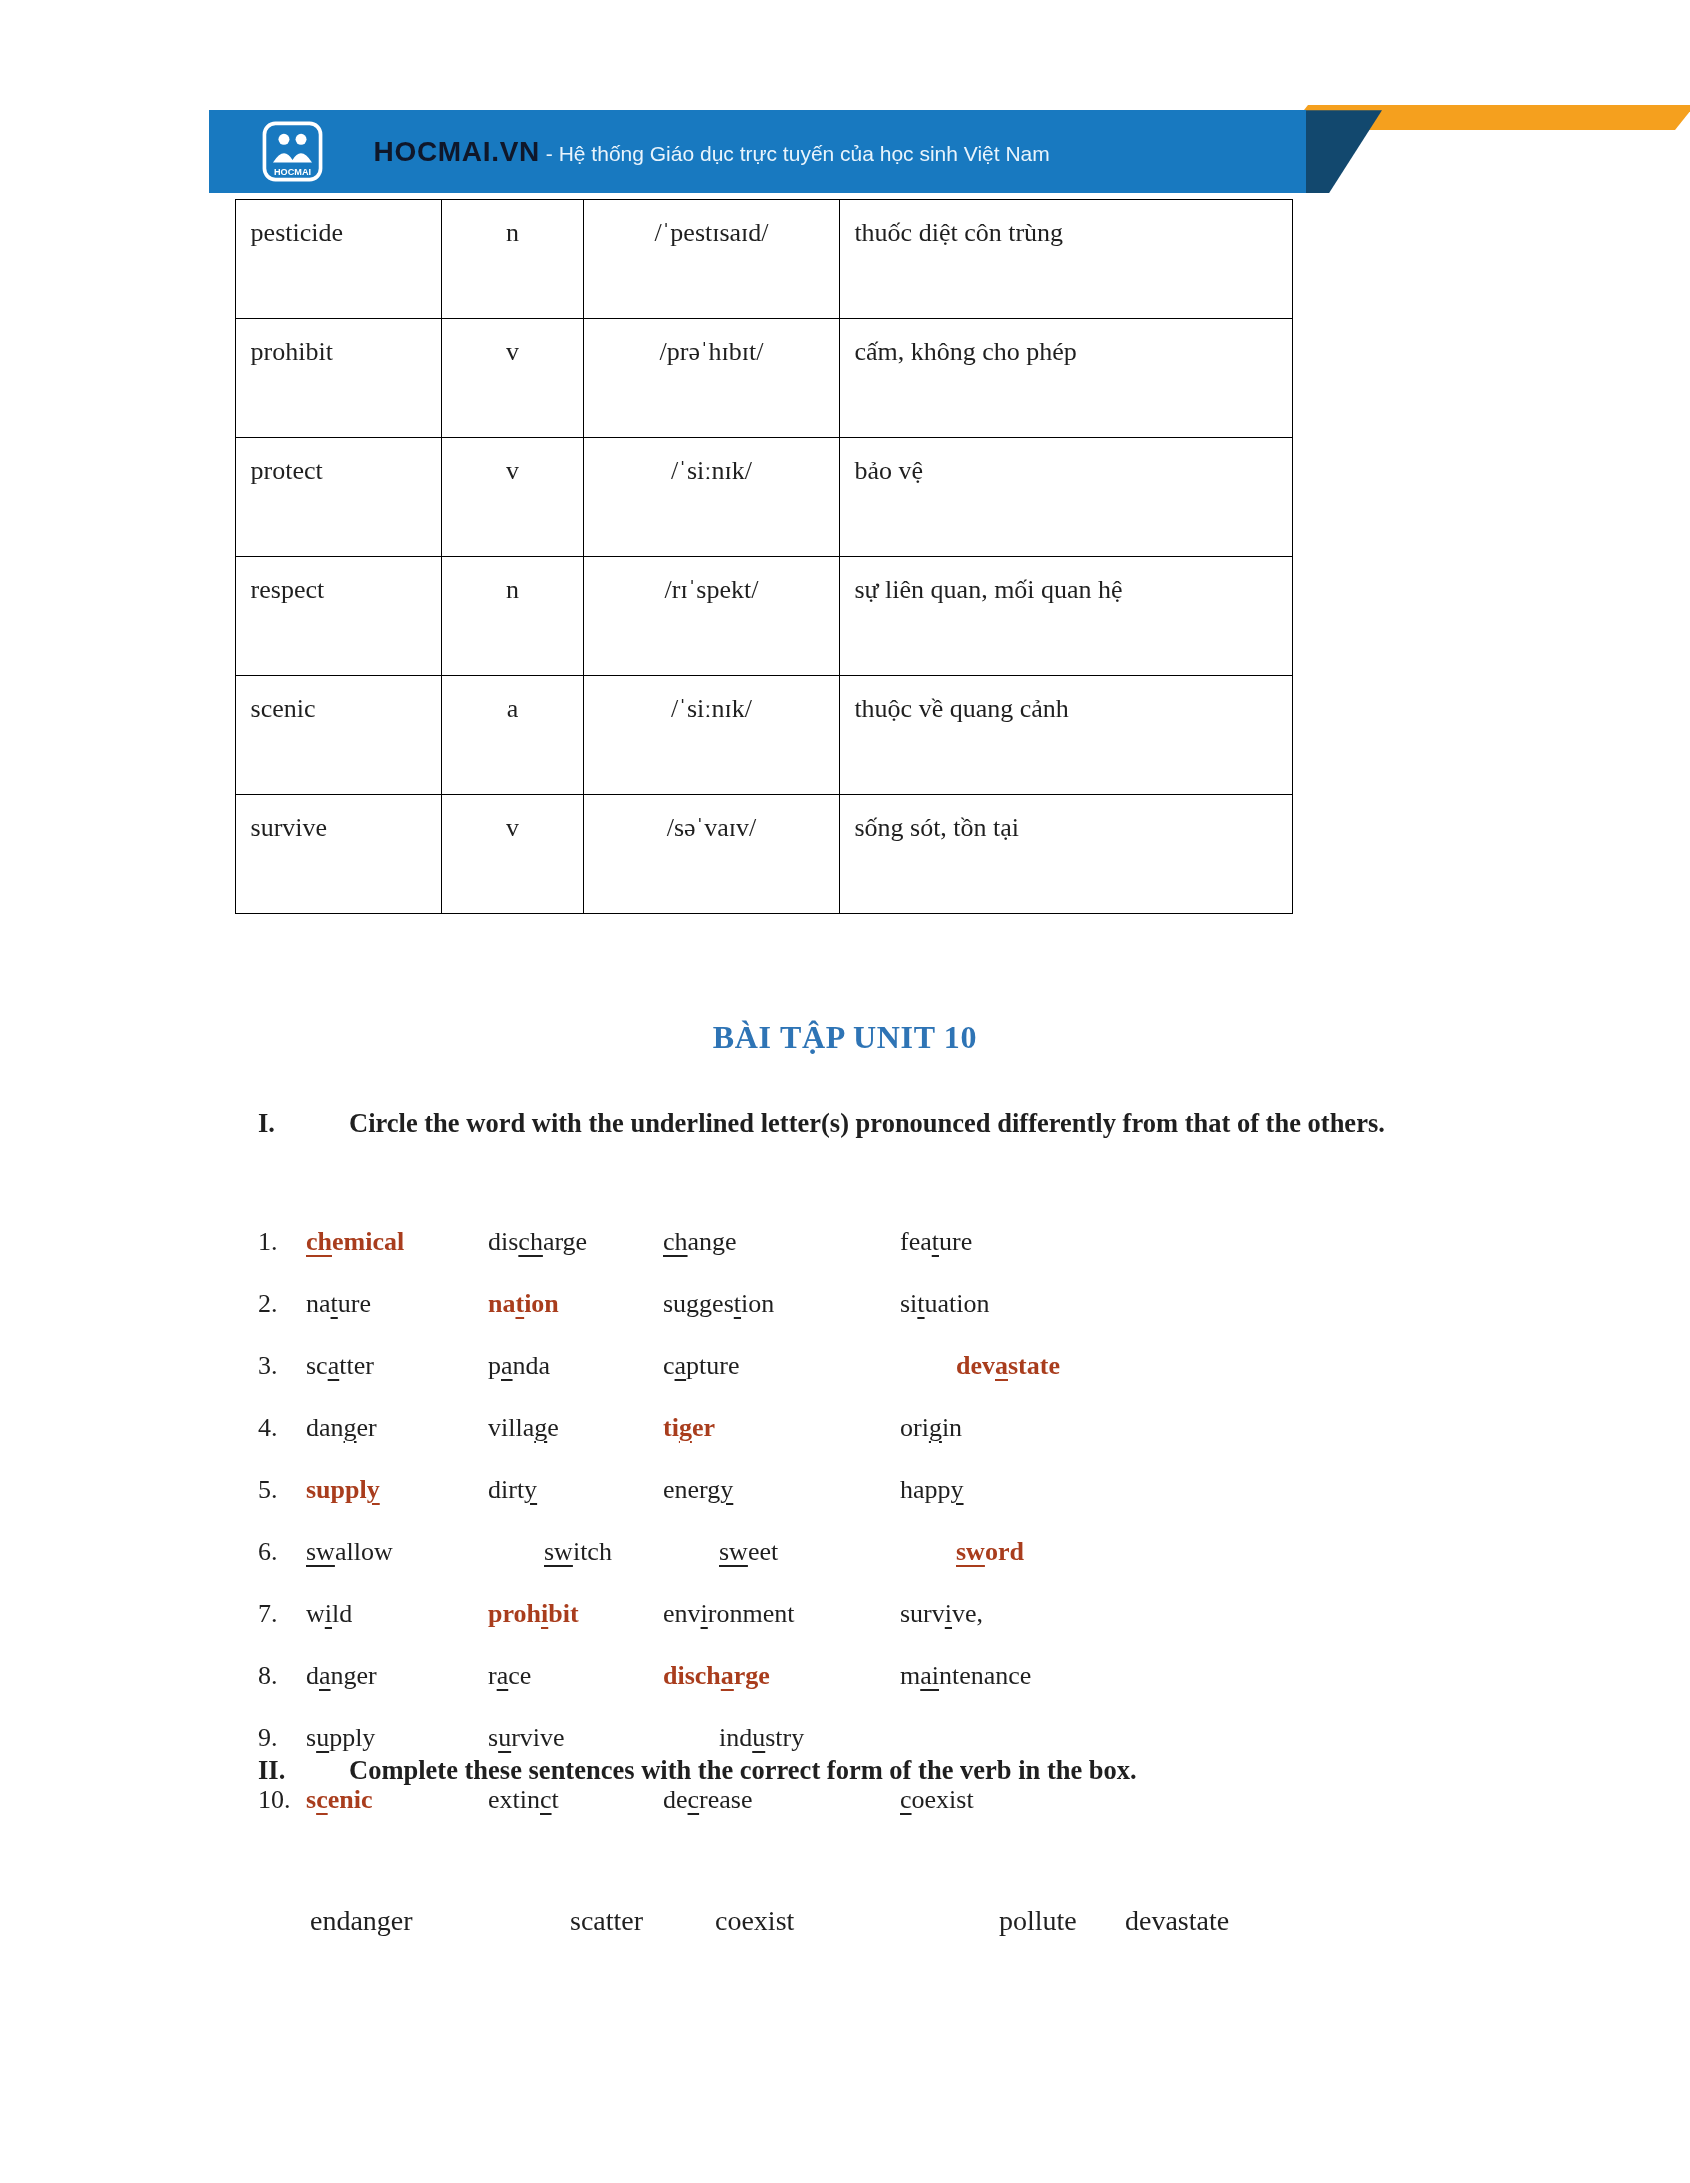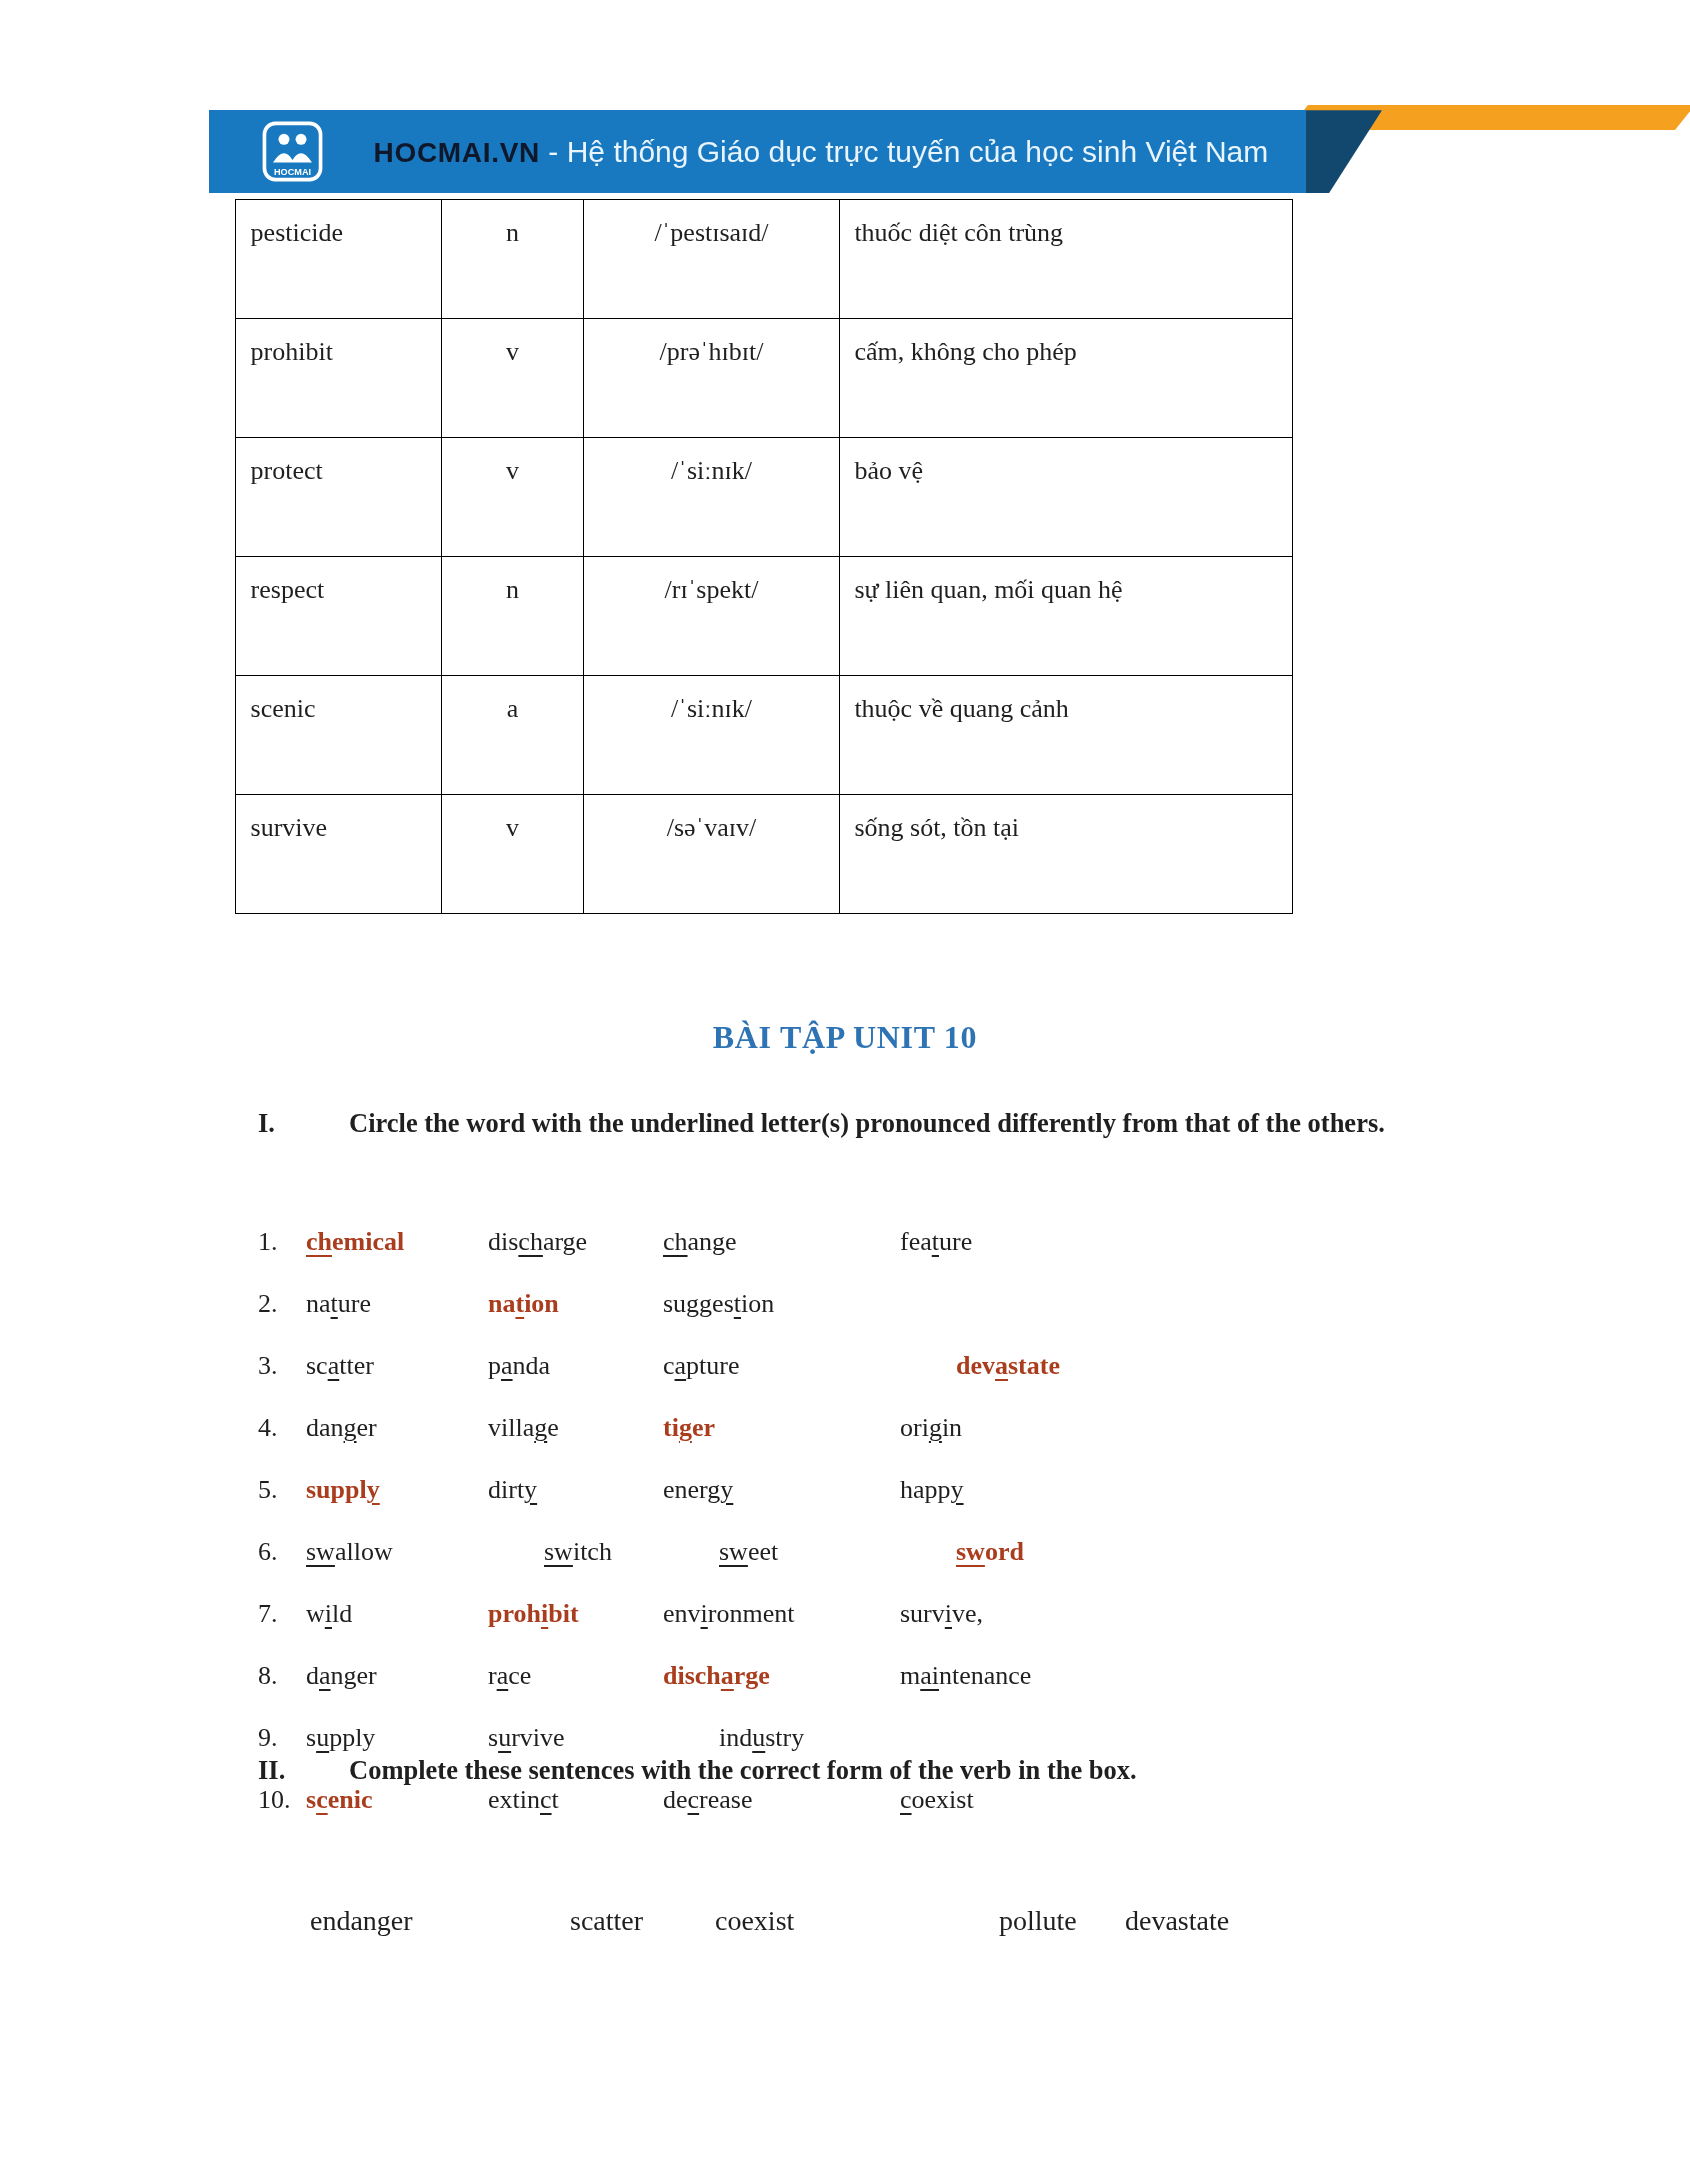--- a/index.html
+++ b/index.html
@@ -29,21 +29,21 @@
     clip-path:polygon(20px 0,100% 0,calc(100% - 20px) 100%,0 100%);}
   .banner-navy{position:absolute;left:1095px;top:5.3px;width:78px;height:83px;
     background:var(--banner-navy);
     clip-path:polygon(0 0,100% 0,32% 100%,0 100%);}
   .banner-blue{position:absolute;left:0;top:5.3px;width:1097px;height:83px;
     background:var(--banner-blue);
     display:flex;align-items:center;gap:22.5px;padding-left:34px;}
   .logo{display:flex;align-items:center;margin-left:19px;}
   .banner-text{white-space:nowrap;}
   .brand{color:#0f172a;font-weight:700;font-size:28px;letter-spacing:0.7px;margin-left:28px;}
-  .tagline{color:#e9f4fc;font-size:30px;font-weight:400;margin-top:28px;}
+  .tagline{color:#e9f4fc;font-size:21px;font-weight:400;margin-top:28px;}
 
   
   .vocab{position:absolute;left:235px;top:199px;width:1058px;border-collapse:collapse;}
   .vocab td{border:1.3px solid #000;height:119px;vertical-align:top;
     padding:17px 14.6px;font-size:26px;line-height:1.25;}
   .c-word{width:227px;}
   .c-pos{width:168px;text-align:center;}
   .c-ipa{width:286px;text-align:center;}
   .c-meaning{width:545px;}
 
@@ -143,20 +143,21 @@
   <span class="word ans"><span class="pre"></span><span class="ul">ch</span><span class="post">emical</span></span>
         <span class="word"><span class="pre">dis</span><span class="ul">ch</span><span class="post">arge</span></span>
         <span class="word"><span class="pre"></span><span class="ul">ch</span><span class="post">ange</span></span>
         <span class="word"><span class="pre">fea</span><span class="ul">t</span><span class="post">ure</span></span>
       </div>
       <div class="item">
     <span class="num">2.</span>
   <span class="word"><span class="pre">na</span><span class="ul">t</span><span class="post">ure</span></span>
         <span class="word ans"><span class="pre">na</span><span class="ul">t</span><span class="post">ion</span></span>
         <span class="word"><span class="pre">sugges</span><span class="ul">t</span><span class="post">ion</span></span>
+        <span class="word"><span class="pre">si</span><span class="ul">t</span><span class="post">uation</span></span>
       </div>
       <div class="item">
     <span class="num">3.</span>
   <span class="word"><span class="pre">sc</span><span class="ul">a</span><span class="post">tter</span></span>
         <span class="word"><span class="pre">p</span><span class="ul">a</span><span class="post">nda</span></span>
         <span class="word"><span class="pre">c</span><span class="ul">a</span><span class="post">pture</span></span>
         <span class="word ans ind"><span class="pre">dev</span><span class="ul">a</span><span class="post">state</span></span>
       </div>
       <div class="item">
     <span class="num">4.</span>

